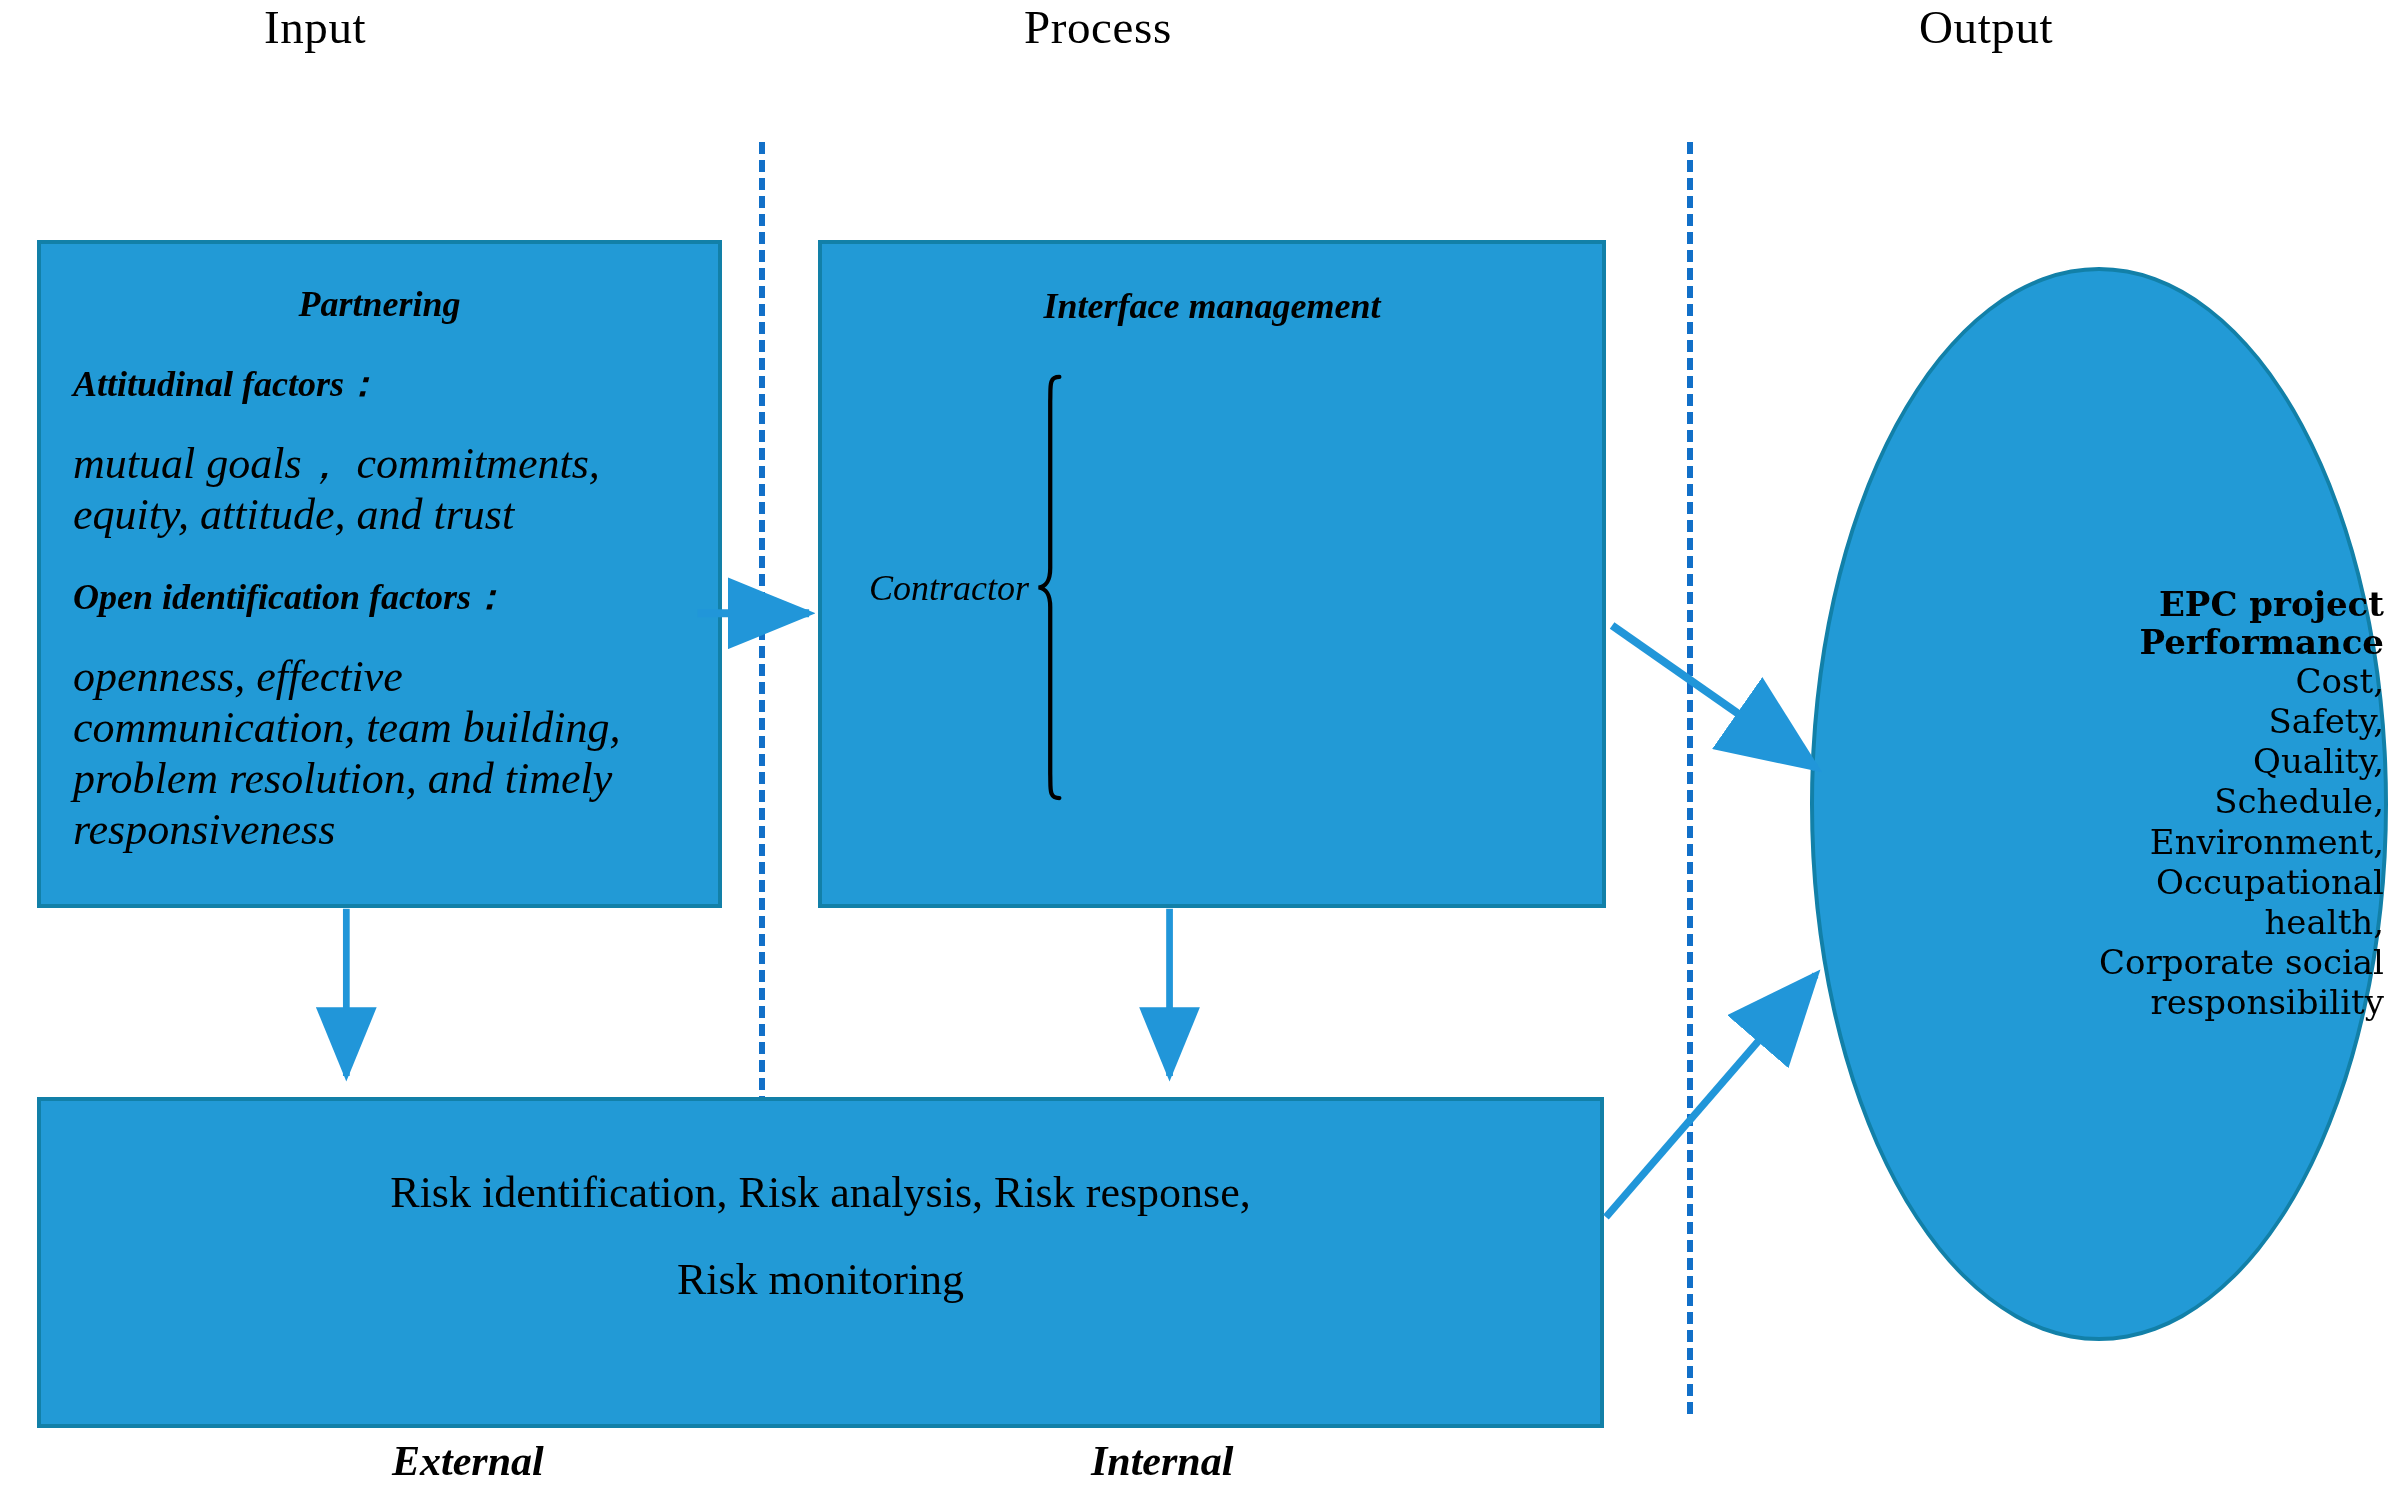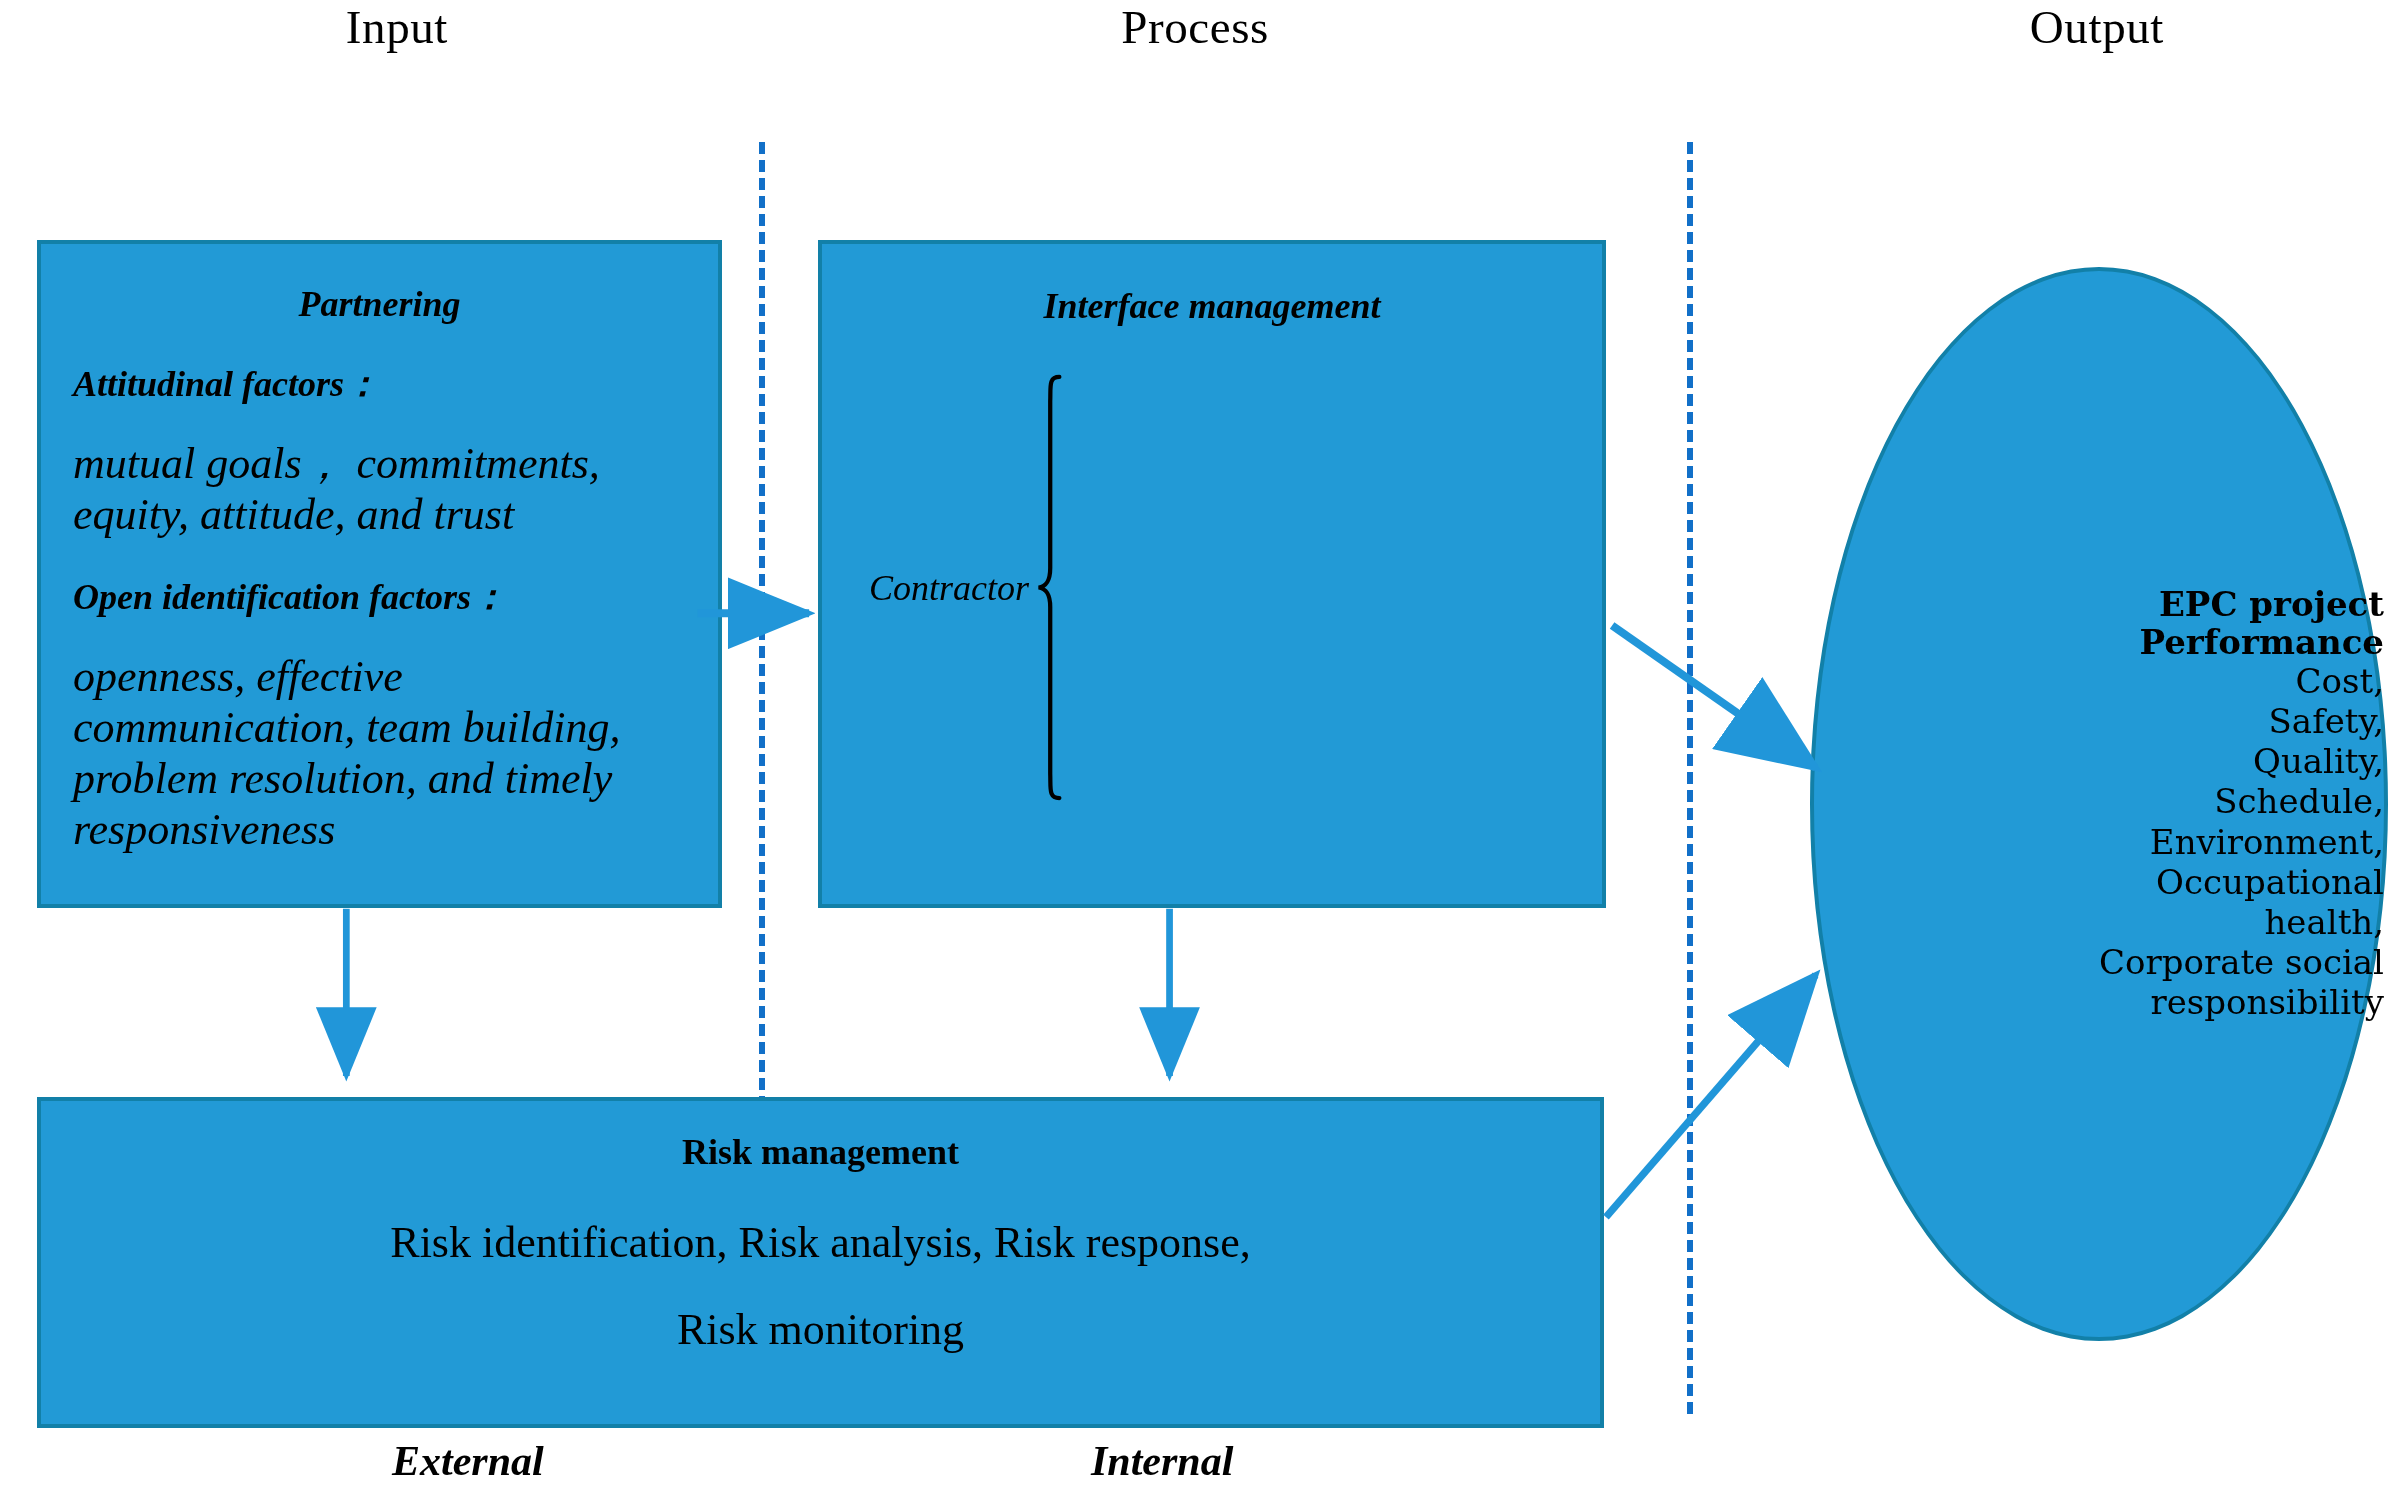--- a/index.html
+++ b/index.html
@@ -14,21 +14,21 @@
     height:1508px;
     background:#ffffff;
     overflow:hidden;
   }
 
   
   .col-head{
     position:absolute;
     font-size:47px;
     line-height:1;
-    text-align:right;
+    text-align:left;
     white-space:nowrap;
     letter-spacing:0.6px;
   }
   #head-input  {left:264px;  top:3.7px;  width:184px;}
   #head-process{left:1024px; top:3.7px;  width:245px;}
   #head-output {left:1919px; top:3.7px;  width:245px;}
 
   
   .box{
     position:absolute;
@@ -220,21 +220,20 @@
                    L 25 656
                    C 26 680, 22 696, 40 696" fill="none" stroke="#000000" stroke-width="7" stroke-linecap="round"></path>
         </svg>
 
       </div>
     </div>
   </div>
 
   <div class="box" id="box-risk">
     <div class="inner">
-      <div class="box-title" id="r-title">Risk management</div>
       <div class="box-body" id="r-line1">Risk identification, Risk analysis, Risk response,</div>
       <div class="box-body" id="r-line2">Risk monitoring</div>
     </div>
   </div>
 
   <div id="ellipse">
     <div class="inner">
       <div id="e-title">
         <div>EPC project</div>
         <div>Performance</div>

